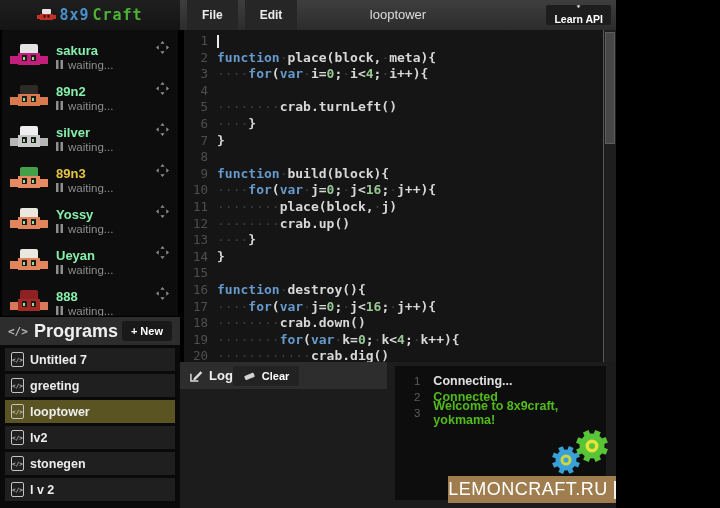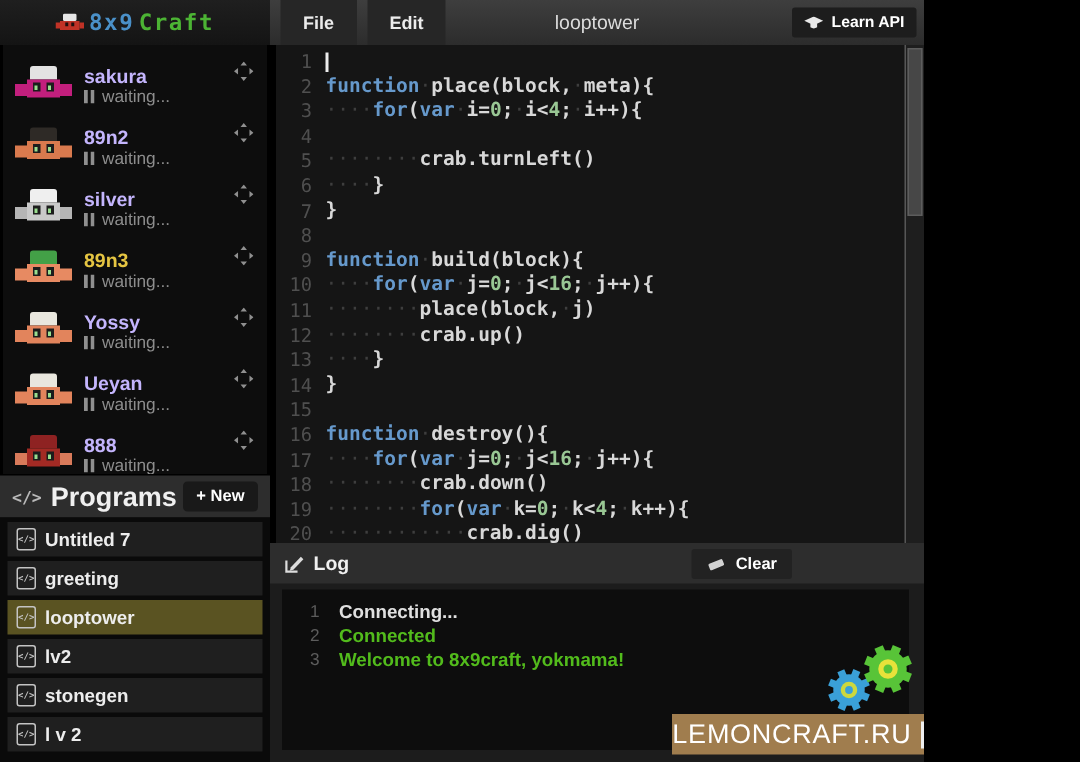--- a/index.html
+++ b/index.html
@@ -16,40 +16,40 @@
   .logo-8x9 { color:#4a90c8; }
   .logo-craft { color:#4cb434; }
   .menubar { flex:1; position:relative; background:linear-gradient(#3e3e3e,#2c2c2c);
              display:flex; align-items:stretch; }
   .menu-tab { background:#262626; color:#ececec; font-weight:bold; font-size:12px;
               padding:0 15px; display:flex; align-items:center; margin-left:7px; cursor:default; }
   .window-title { position:absolute; left:0; right:0; top:0; line-height:30px; text-align:center;
                   color:#dcdcdc; font-size:13px; pointer-events:none; }
   .learn-api { position:absolute; right:5px; top:5px; height:20px; background:#1d1d1d; border:none;
                border-radius:2px; color:#fff; font-weight:bold; font-size:10.5px;
-               display:flex; align-items:center; gap:5px; padding:0 8px; font-family:inherit; }
+               display:flex; align-items:center; gap:5px; padding:0 8px; font-family:inherit;flex-direction:column; }
 
   
   .main { display:flex; height:478px; }
   .sidebar { width:180px; flex:none; background:#000; display:flex; flex-direction:column; }
 
   
   .player-list { height:286px; overflow:hidden; background:#0d0d0d; margin:0 2px; padding-top:6px; }
   .player-item { position:relative; height:41px; display:flex; align-items:center; padding:0 8px; }
   .crab { position:relative; width:38px; height:28px; flex:none; }
   .crab-top  { position:absolute; left:10px; top:1px;  width:18px; height:9px; border-radius:2px 2px 0 0; }
   .crab-body { position:absolute; left:8px;  top:10px; width:22px; height:12px; }
   .crab-eye  { position:absolute; top:12px; width:5px; height:6px; background:#1c1c1c; }
   .crab-eye.e1 { left:12px; } .crab-eye.e2 { left:21px; }
   .crab-pupil { position:absolute; top:14px; width:2px; height:3px; background:#9adf8f; }
   .crab-pupil.p1 { left:13px; } .crab-pupil.p2 { left:22px; }
   .crab-claw { position:absolute; top:13px; width:8px; height:8px; }
   .crab-claw.cl { left:0; } .crab-claw.cr { left:30px; }
   .player-info { margin-left:8px; }
-  .player-name { color:#c4b5fd; font-weight:bold; font-size:13px; line-height:15px; }
+  .player-name { color:#86efac; font-weight:bold; font-size:13px; line-height:15px; }
   .player-status-row { display:flex; align-items:center; gap:5px; margin-top:1px; }
   .player-status { color:#8d8d8d; font-size:11.5px; }
   .move-icon { position:absolute; right:9px; top:5px; }
 
   
   .programs-header { height:29px; background:#2d2d2d; display:flex; align-items:center;
                      padding:0 8px; border-top:1px solid #000; }
   .ph-icon { color:#b8b8b8; font-family:"DejaVu Sans Mono", monospace; font-weight:bold; font-size:11px; }
   .ph-label { color:#f0f0f0; font-weight:bold; font-size:18px; margin-left:6px; }
   .new-btn { margin-left:auto; background:#191919; border:none; border-radius:3px; color:#fff;
@@ -75,21 +75,21 @@
   .tok-n { color:var(--c-num,#99c794); }
   .tok-p { color:var(--c-plain,#d8d8d8); }
   .tok-w { color:var(--c-ws,#3e3e3e); font-weight:normal; }
   .caret { display:inline-block; width:1.5px; height:13px; background:#ececec; transform:translateY(2px); }
   .scrollbar { position:absolute; top:0; right:0; bottom:0; width:13px; background:#1e1e1e;
                border-left:1px solid #565656; }
   .scroll-thumb { position:absolute; top:2px; left:1px; right:1px; height:112px; background:#474747;
                   border:1px solid #5d5d5d; }
 
   
-  .log-panel { flex:1; display:flex; flex-direction:column; background:#1c1c1c; }
+  .log-panel { flex:1; display:flex; background:#1c1c1c; }
   .log-header { height:27px; background:#2d2d2d; display:flex; align-items:center; padding:0 10px; }
   .log-title { color:#f0f0f0; font-weight:bold; font-size:13px; margin-left:6px; }
   .clear-btn { margin-left:auto; margin-right:78px; background:#222; border:none; border-radius:2px;
                color:#fff; font-weight:bold; font-size:11px; padding:4px 10px;
                display:flex; align-items:center; gap:6px; font-family:inherit; }
   .log-content { flex:1; background:#0d0d0d; margin:4px 10px 8px 8px; padding-top:7px; }
   .log-line { display:flex; height:16px; align-items:center; }
   .log-num { width:38px; flex:none; text-align:right; color:#5c5c5c; font-size:11.5px; padding-right:13px; }
   .log-text { font-size:12.5px; font-weight:bold; }
 

